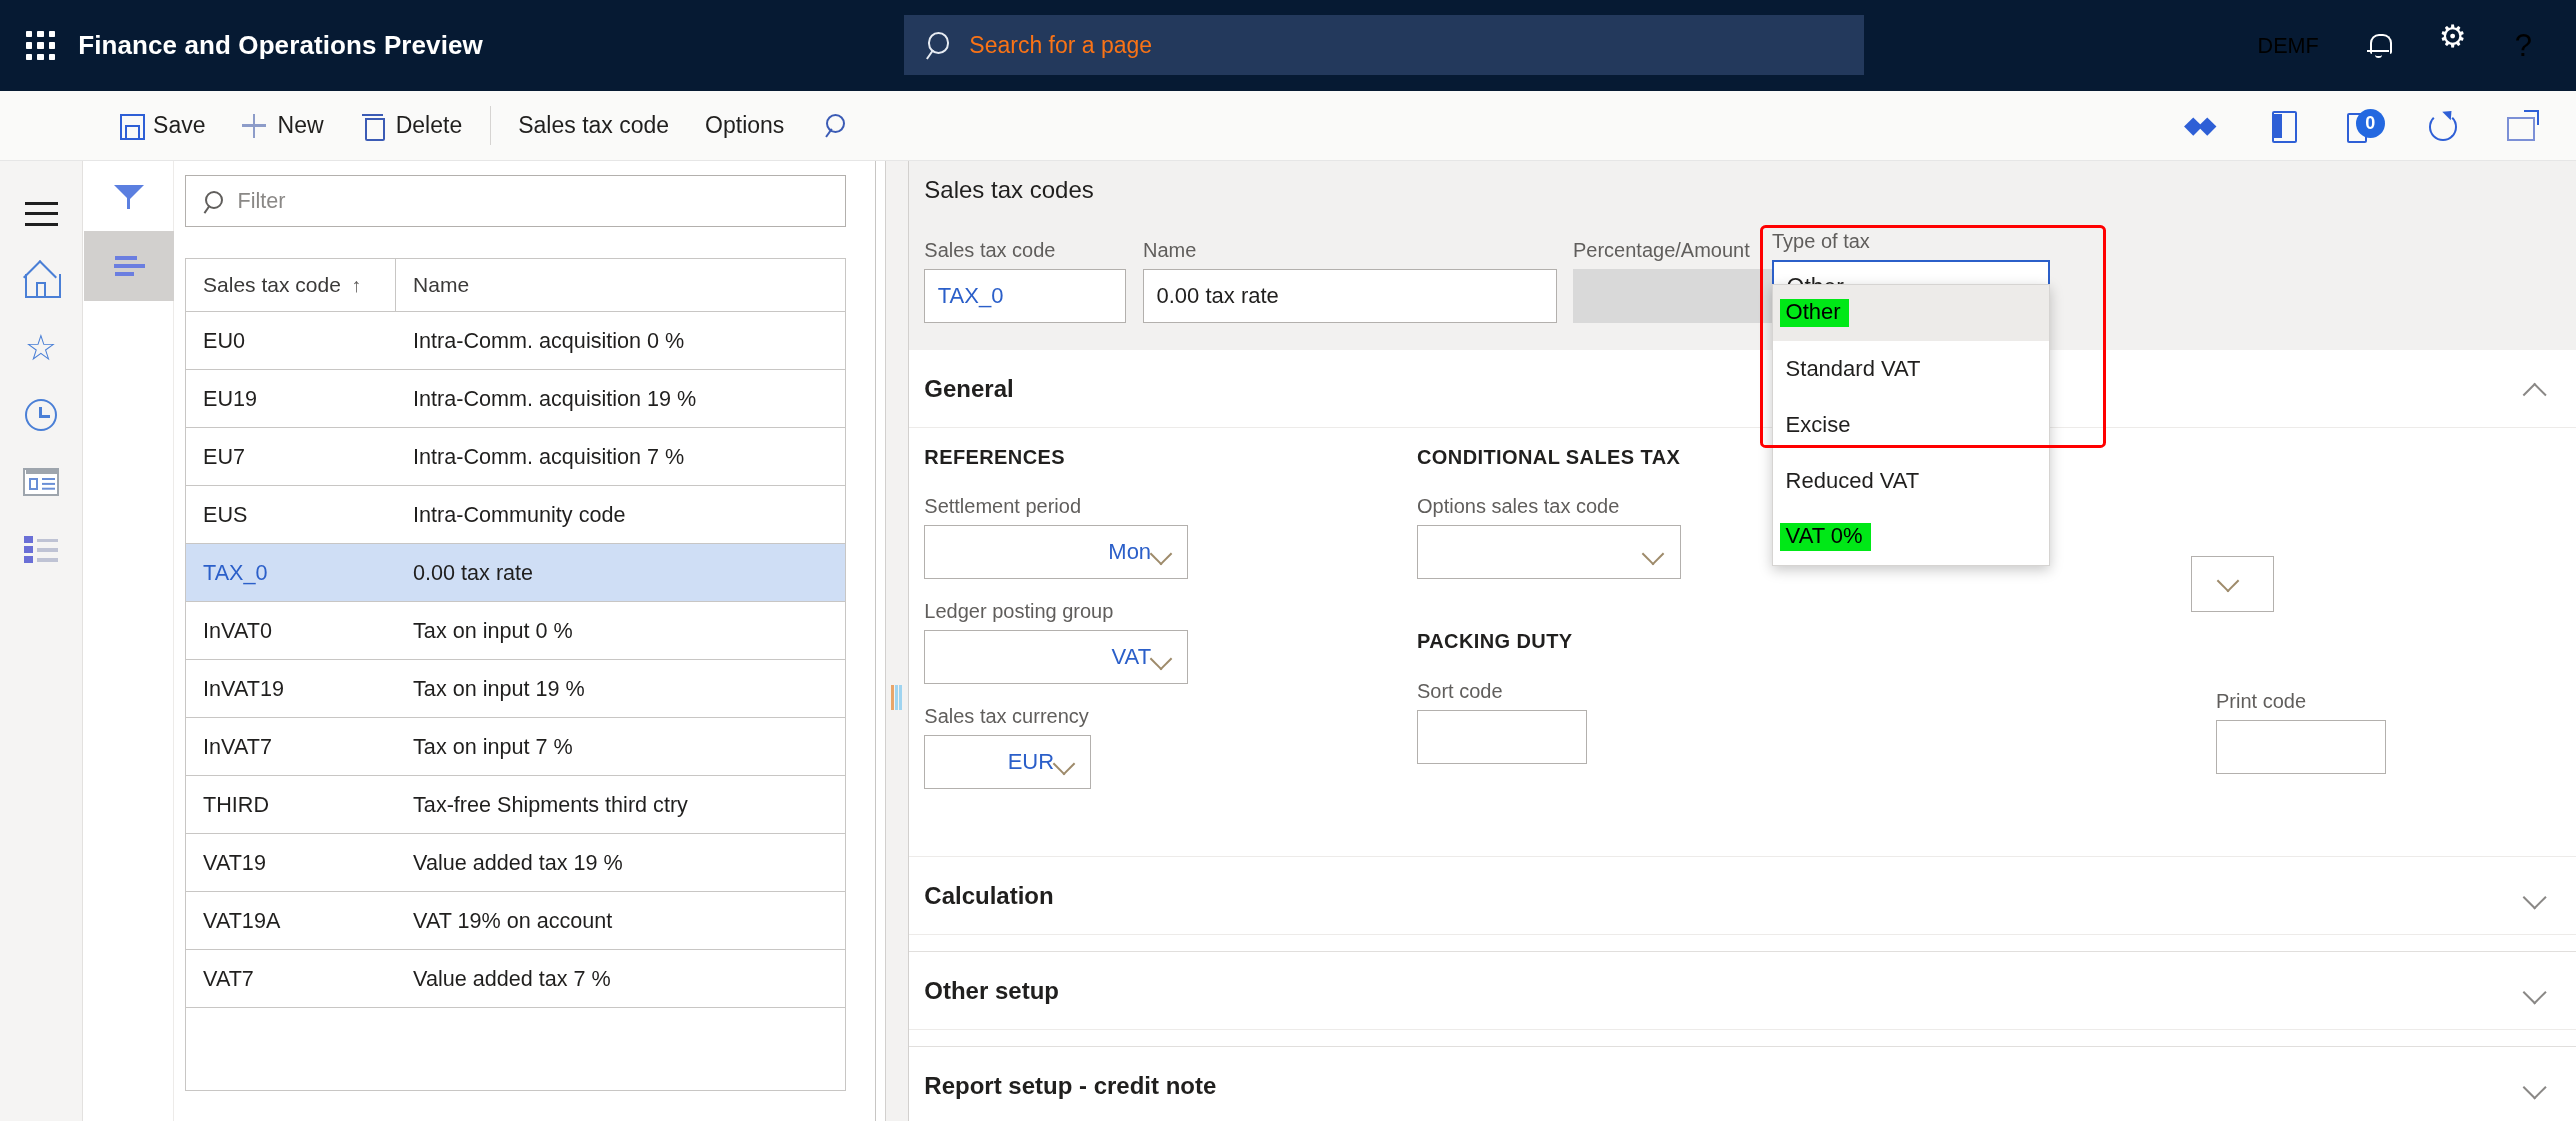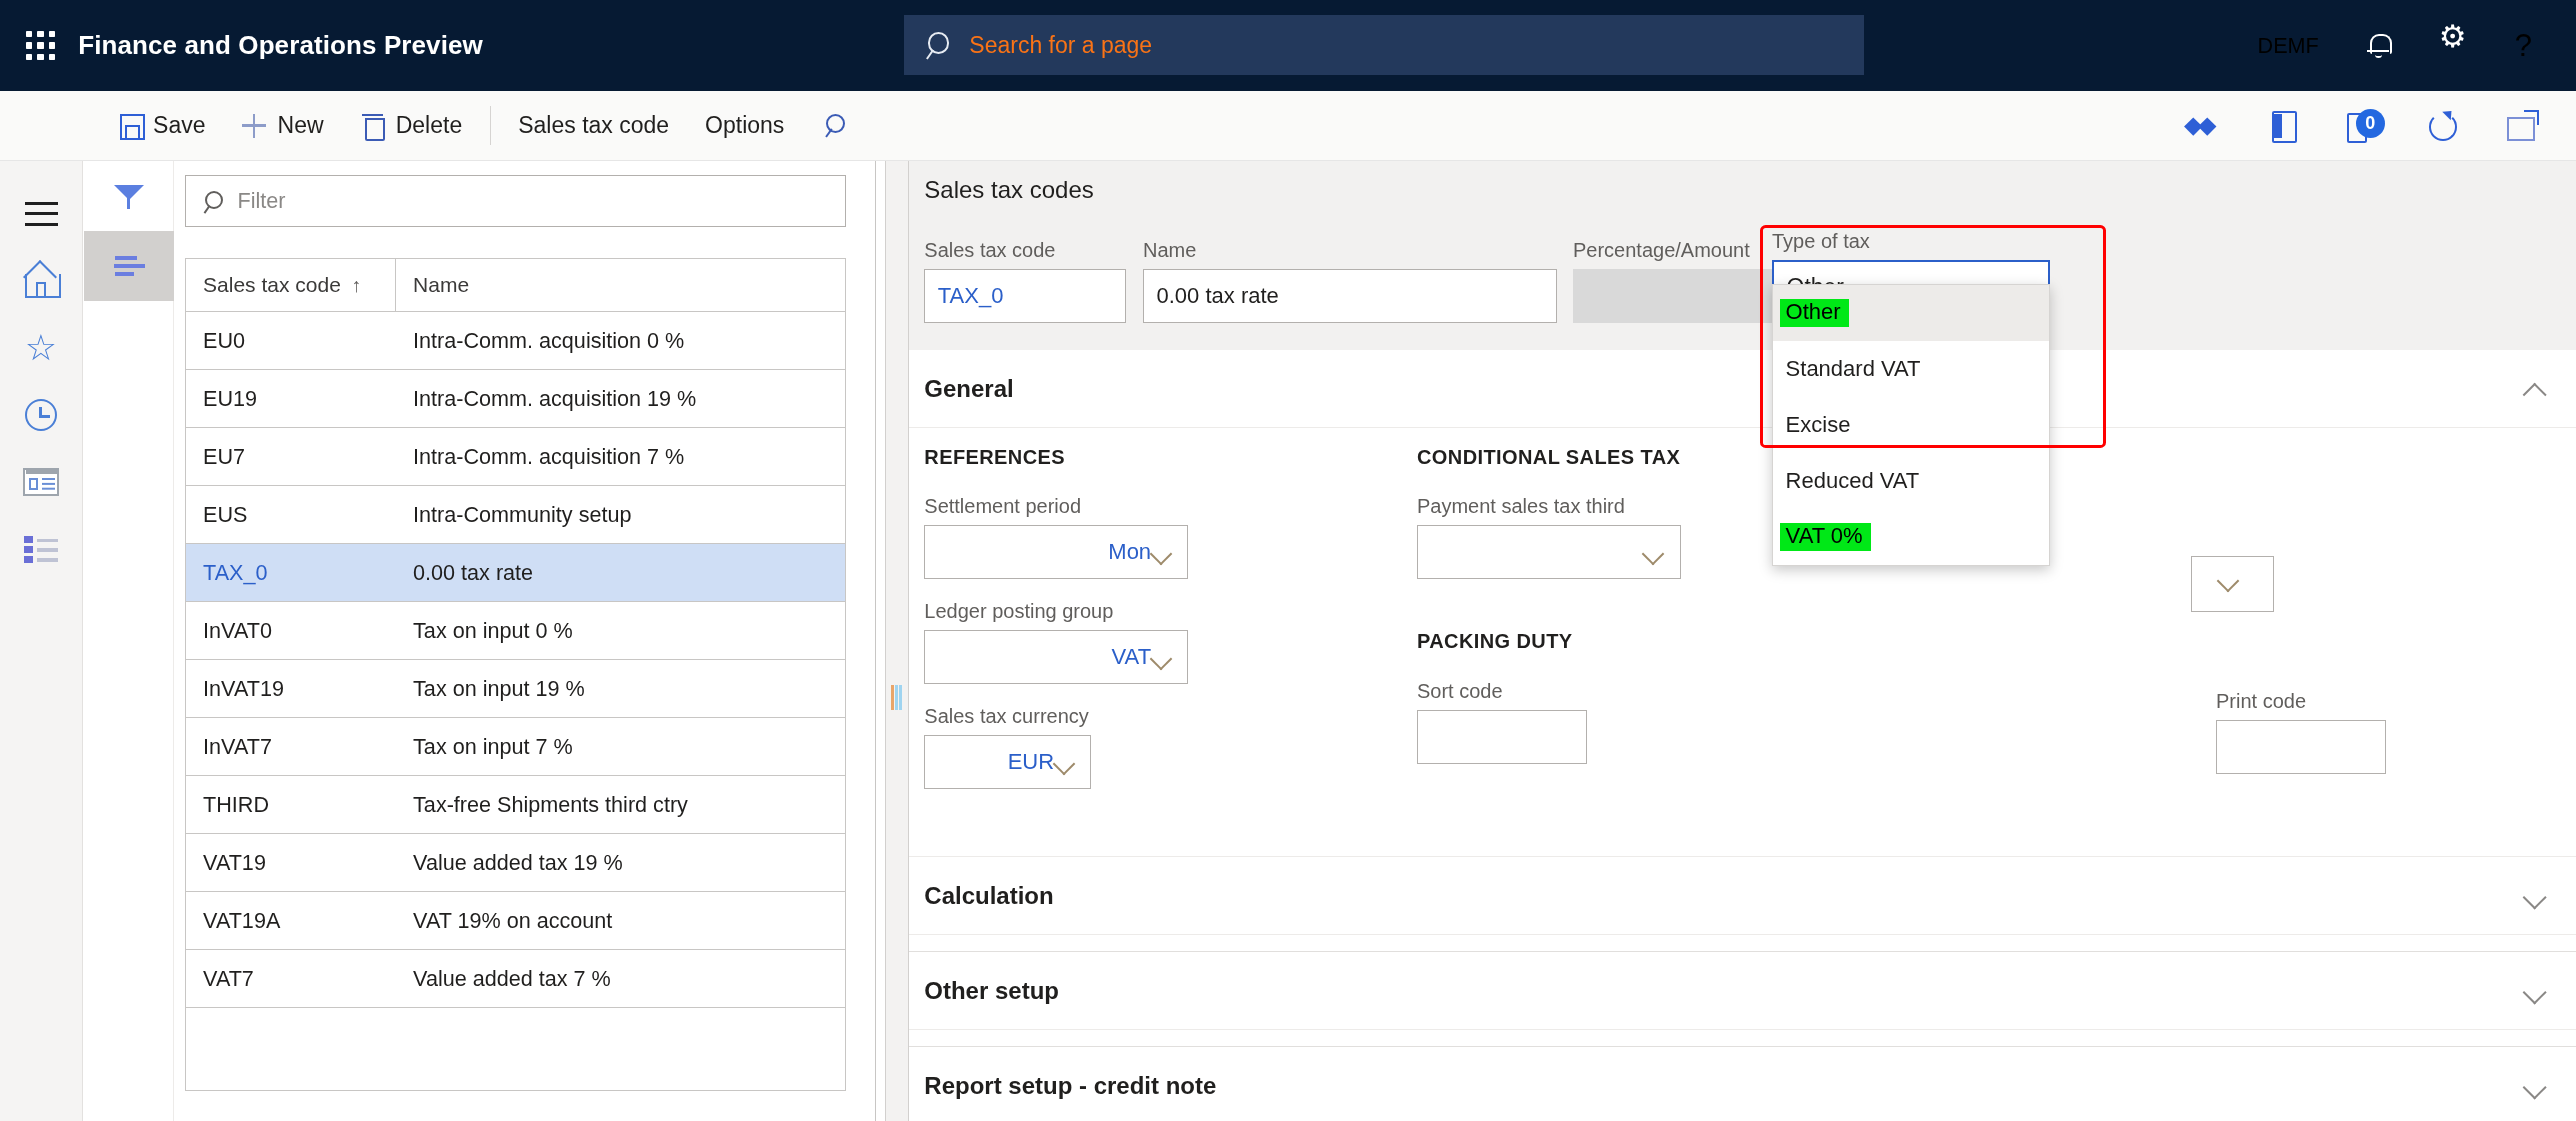--- a/index.html
+++ b/index.html
@@ -383,21 +383,21 @@
         <div class="dg-row">
           <div class="c1">EU19</div>
           <div class="c2">Intra-Comm. acquisition 19 %</div>
         </div>
         <div class="dg-row">
           <div class="c1">EU7</div>
           <div class="c2">Intra-Comm. acquisition 7 %</div>
         </div>
         <div class="dg-row">
           <div class="c1">EUS</div>
-          <div class="c2">Intra-Community setup</div>
+          <div class="c2">Intra-Community code</div>
         </div>
         <div class="dg-row sel">
           <div class="c1">TAX_0</div>
           <div class="c2">0.00 tax rate</div>
         </div>
         <div class="dg-row">
           <div class="c1">InVAT0</div>
           <div class="c2">Tax on input 0 %</div>
         </div>
         <div class="dg-row">
@@ -490,21 +490,21 @@
           <span class="cv">EUR</span>
           <span class="cchev"></span>
         </div>
       </div>
     </div>
 
     <div style="position:absolute; left:508px; top:285px; width:487px;">
       <div class="grouplabel">CONDITIONAL SALES TAX</div>
 
       <div style="margin-top:26.4px; width:264px;">
-        <span class="fld-lbl">Payment sales tax third</span>
+        <span class="fld-lbl">Options sales tax code</span>
         <div class="combo">
           <span class="cv"></span>
           <span class="cchev"></span>
         </div>
       </div>
 
       <div class="grouplabel" style="margin-top:51px;">PACKING DUTY</div>
 
       <div style="margin-top:26.4px; width:170px;">
         <span class="fld-lbl">Sort code</span>

